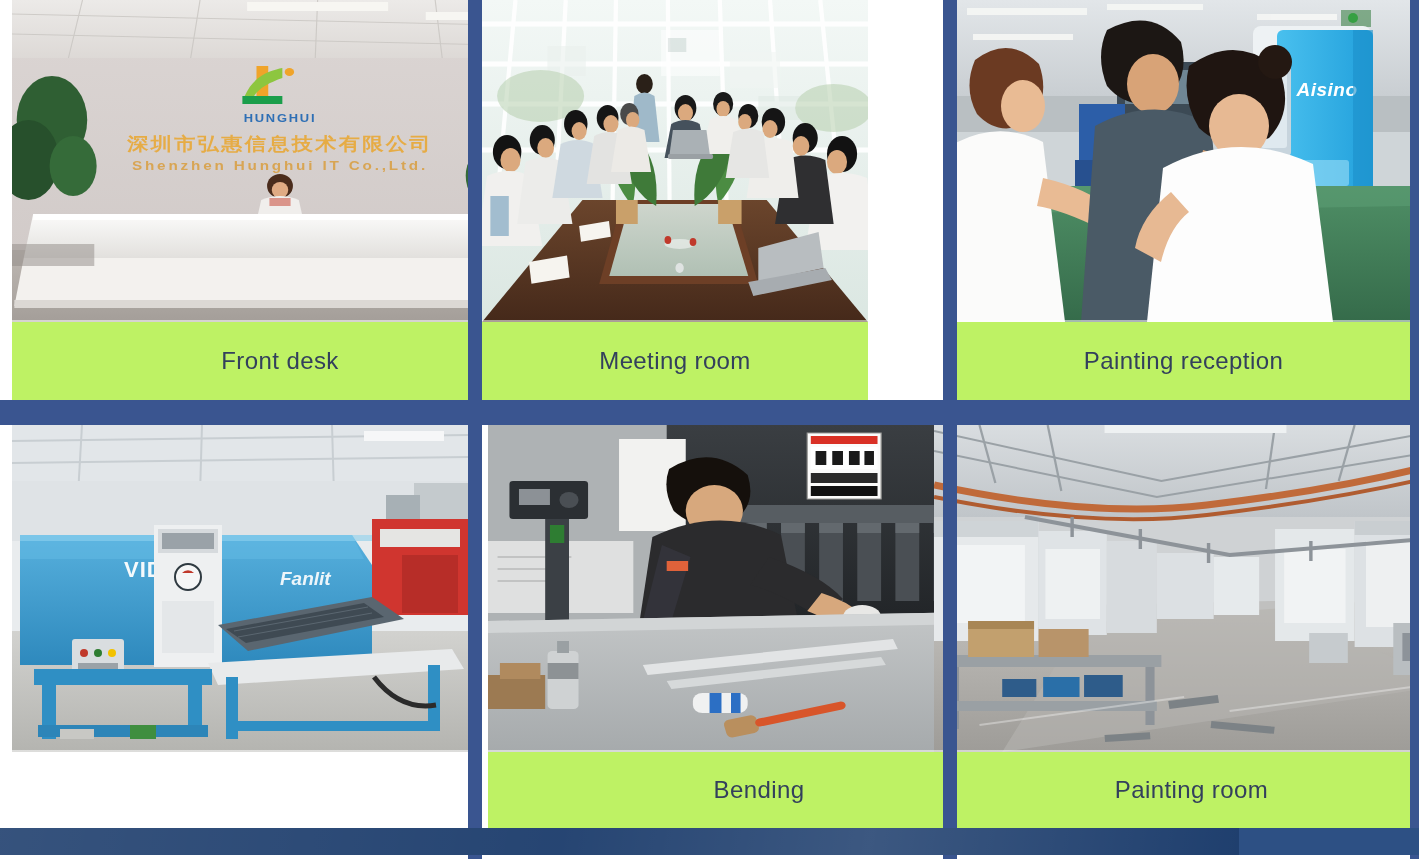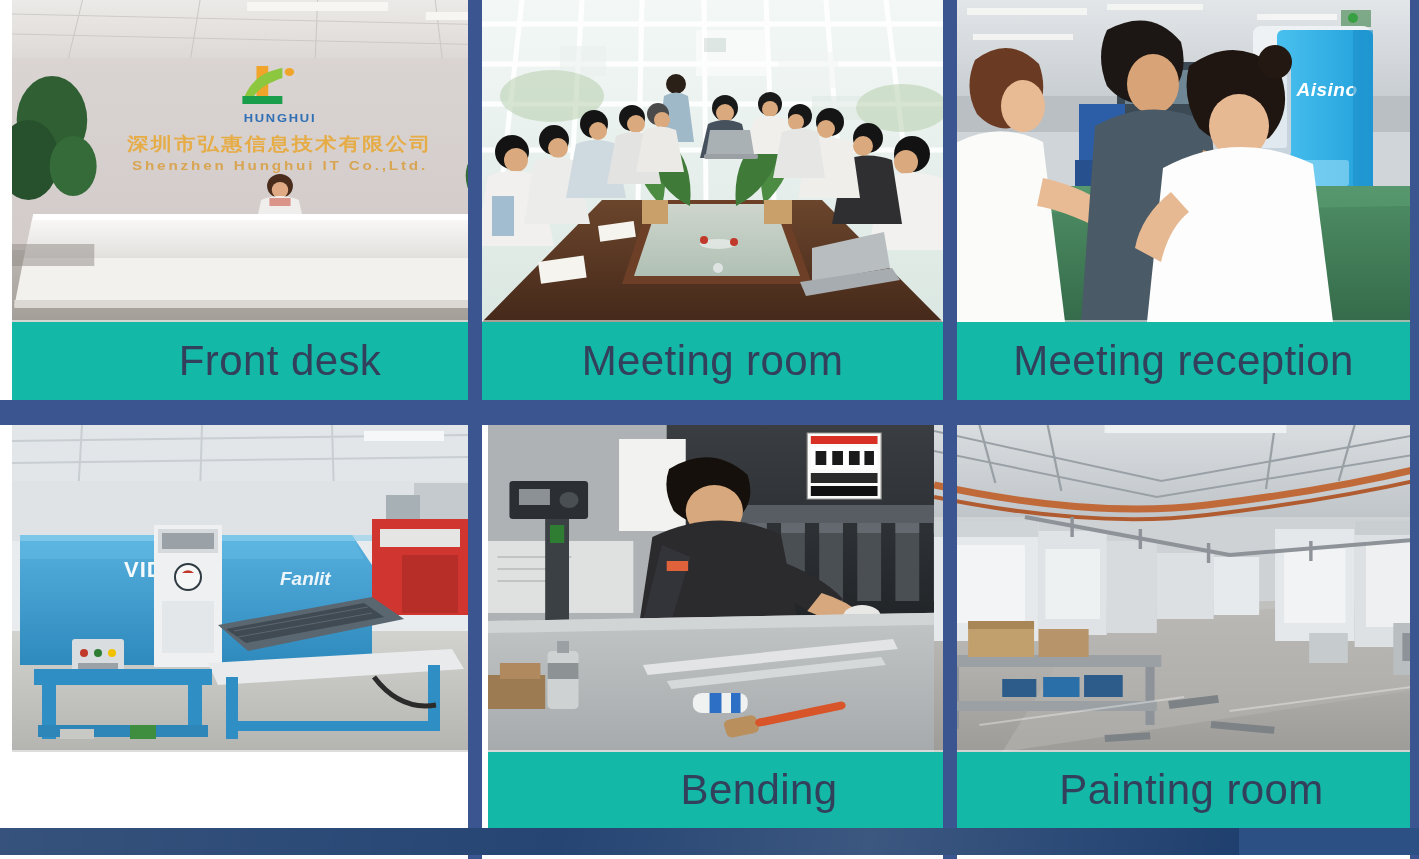--- a/index.html
+++ b/index.html
@@ -57,37 +57,37 @@
   .cell .photo {
     position: absolute; left: 0; top: 0;
     width: 100%; overflow: hidden;
     background: #cfd4d8;
   }
   .cell .caption {
     position: absolute; left: 0;
     width: 100%;
     display: flex; align-items: center; justify-content: center;
     color: #33405c;
-    font-size: 42px;
+    font-size: 24px;
     font-weight: 400;
     letter-spacing: .4px;
-    background: #14b8a6;
+    background: #bef264;
   }
 
   
   .r1 { top: 0; height: 400px; }
   .r1 .photo { height: 322px; }
   .r1 .caption { top: 322px; height: 78px; }
   
   .r2 { top: 425px; height: 403px; }
   .r2 .photo { height: 327px; }
   .r2 .caption { top: 327px; height: 76px; }
 
   .c1 { left: 12px;   width: 536px; }
-  .c2 { left: 482px;  width: 461px; }
+  .c2 { left: 482px;  width: 386px; }
   .c3 { left: 957px;  width: 453px; }
 
   .r2.c1 { left: 12px;  width: 456px; }
   .r2.c2 { left: 488px; width: 542px; }
   .r2.c3 { left: 934px; width: 515px; padding-left: 36px; }
 
   .photo svg { display: block; width: 100%; height: 100%; }
 
   
   .cell .photo::after {
@@ -366,21 +366,21 @@
 
         <g>
           <path d="M232 66 q48 -34 90 4 q16 40 -10 68 q-40 18 -70 -10 q-18 -30 -10 -62z" fill="#1f1511"></path>
           <circle cx="318" cy="62" r="17" fill="#241812"></circle>
           <ellipse cx="282" cy="126" rx="30" ry="32" fill="#e7b993"></ellipse>
           <path d="M206 168 q74 -40 150 -4 l20 158 H190 z" fill="#fdfdfd"></path>
           <path d="M214 192 q-30 24 -36 56 l26 14 q8 -34 28 -50 z" fill="#e7b993"></path>
         </g>
       </svg>
     </div>
-    <div class="caption">Meeting reception</div>
+    <div class="caption">Painting reception</div>
   </div>
 
   <div class="cell r2 c1">
     <div class="photo">
       <svg viewBox="0 0 456 327" preserveAspectRatio="none">
         <defs>
           <linearGradient id="cncBlue" x1="0" y1="0" x2="0" y2="1">
             <stop offset="0" stop-color="#57b0dd"></stop>
               <stop offset="1" stop-color="#2e89bd"></stop>
           </linearGradient>

